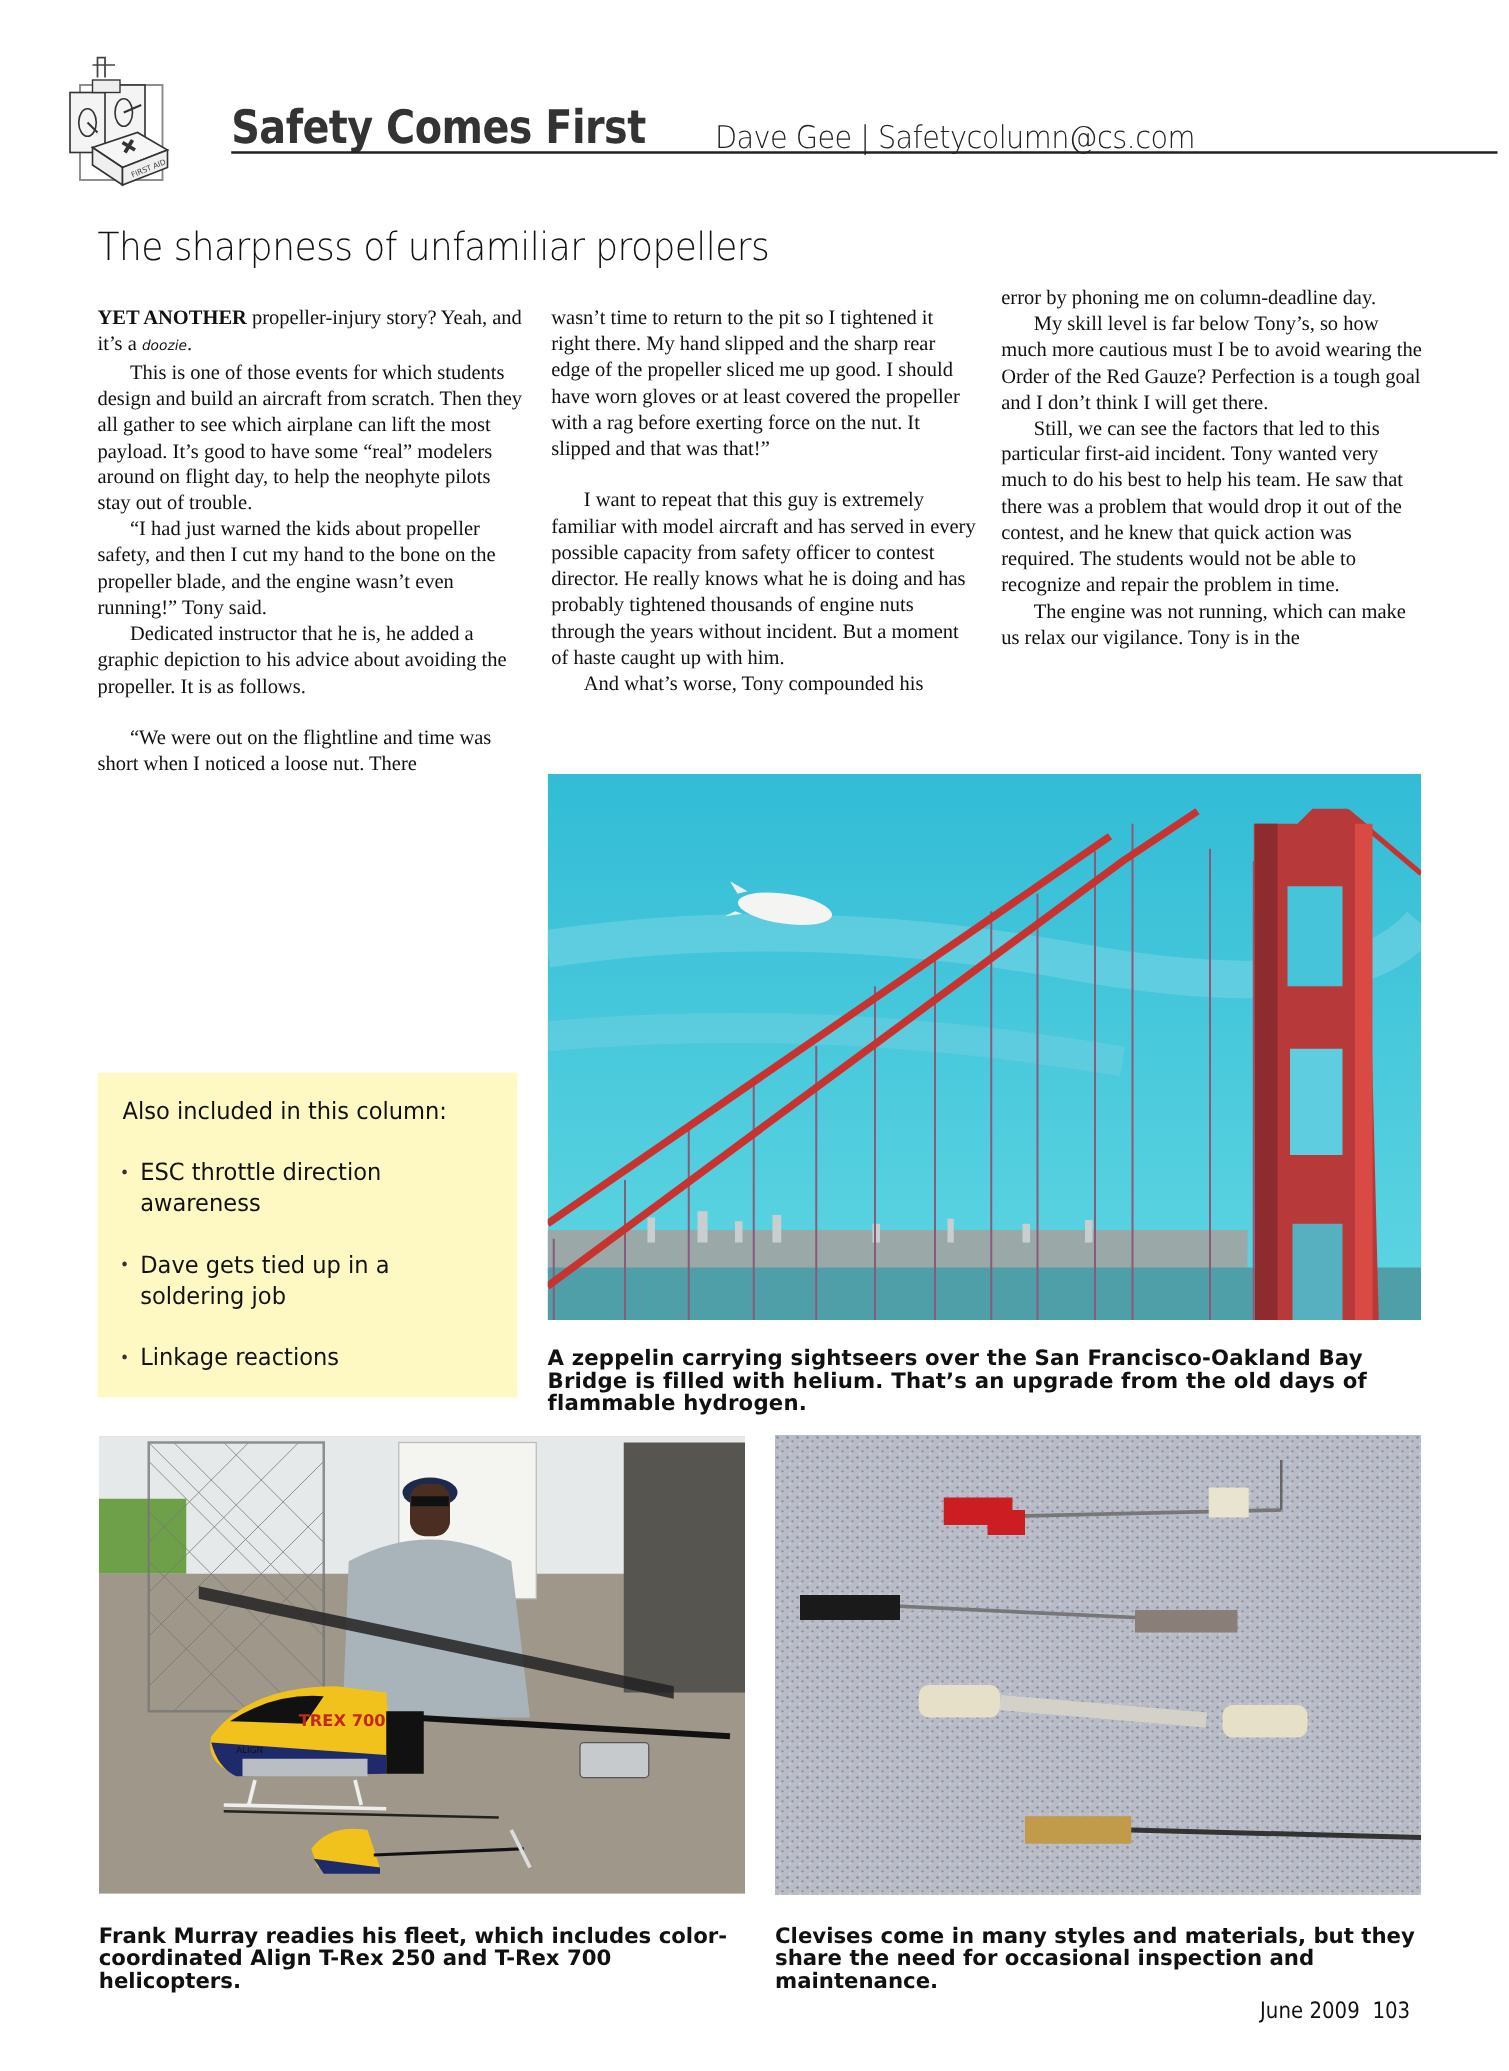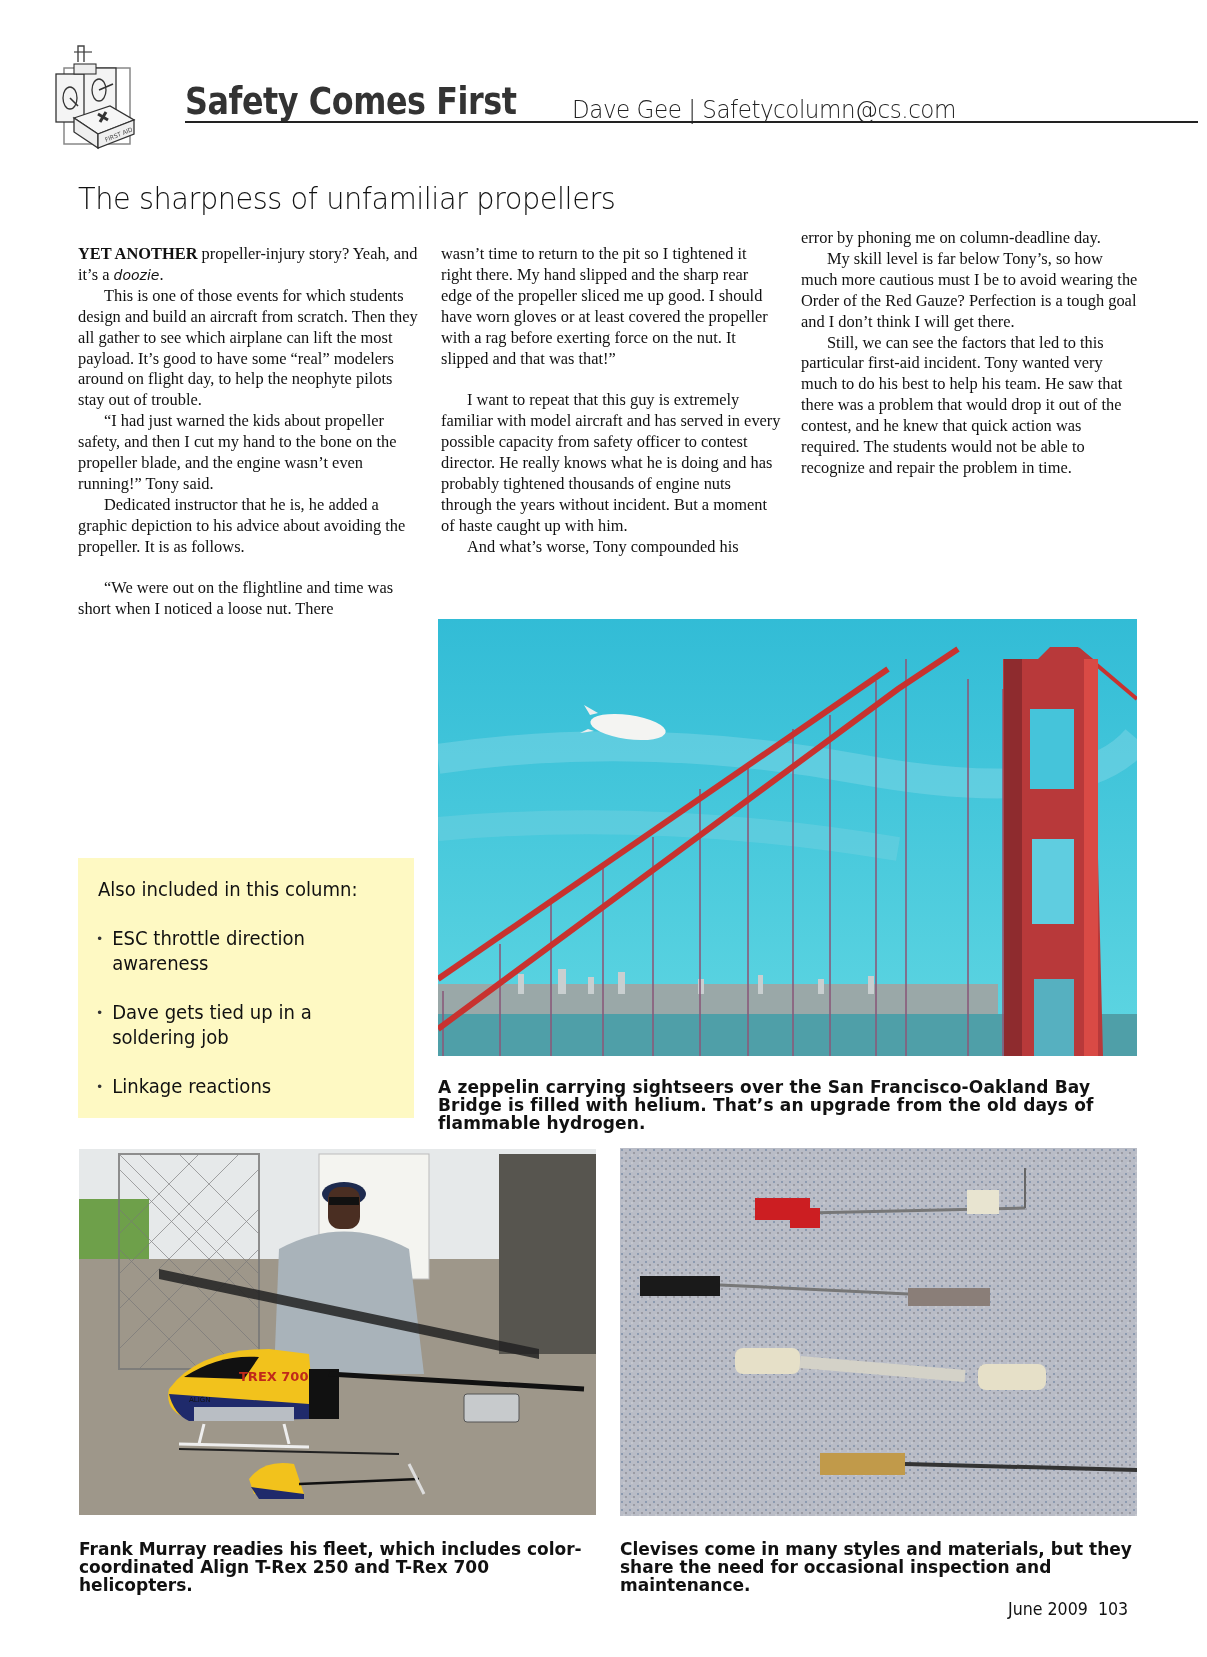--- a/index.html
+++ b/index.html
@@ -52,37 +52,38 @@
     <text x="58" y="102" font-size="6" fill="#444" transform="rotate(-22 58 102)" font-family="DejaVu Sans, sans-serif">FIRST AID</text>
   </svg>
 </div>
 <div id="header-title">Safety Comes First</div>
 <div id="header-byline">Dave Gee | Safetycolumn@cs.com</div>
 <div id="header-rule"></div>
 
 <div id="article-title">The sharpness of unfamiliar propellers</div>
 
 <div id="col1" class="col">
-  <p><b>YET ANOTHER</b><span> propeller-injury story? Yeah, and it’s a </span><i style="font-family:'DejaVu Sans',sans-serif;font-size:14px;">doozie</i><span>.</span></p>
+  <p><b>YET ANOTHER</b><span> propeller-injury story? Yeah, and it’s a </span><i style="font-family:'DejaVu Sans',sans-serif;font-size:11px;">doozie</i><span>.</span></p>
   <p class="ind">This is one of those events for which students design and build an aircraft from scratch. Then they all gather to see which airplane can lift the most payload. It’s good to have some “real” modelers around on flight day, to help the neophyte pilots stay out of trouble.</p>
   <p class="ind">“I had just warned the kids about propeller safety, and then I cut my hand to the bone on the propeller blade, and the engine wasn’t even running!” Tony said.</p>
   <p class="ind">Dedicated instructor that he is, he added a graphic depiction to his advice about avoiding the propeller. It is as follows.</p>
   <p class="ind gap">“We were out on the flightline and time was short when I noticed a loose nut. There</p>
 </div>
 
 <div id="col2" class="col">
   <p>wasn’t time to return to the pit so I tightened it right there. My hand slipped and the sharp rear edge of the propeller sliced me up good. I should have worn gloves or at least covered the propeller with a rag before exerting force on the nut. It slipped and that was that!”</p>
   <p class="ind gap">I want to repeat that this guy is extremely familiar with model aircraft and has served in every possible capacity from safety officer to contest director. He really knows what he is doing and has probably tightened thousands of engine nuts through the years without incident. But a moment of haste caught up with him.</p>
   <p class="ind">And what’s worse, Tony compounded his</p>
 </div>
 
 <div id="col3" class="col">
   <p>error by phoning me on column-deadline day.</p>
   <p class="ind">My skill level is far below Tony’s, so how much more cautious must I be to avoid wearing the Order of the Red Gauze? Perfection is a tough goal and I don’t think I will get there.</p>
   <p class="ind">Still, we can see the factors that led to this particular first-aid incident. Tony wanted very much to do his best to help his team. He saw that there was a problem that would drop it out of the contest, and he knew that quick action was required. The students would not be able to recognize and repair the problem in time.</p>
+  <p class="ind">The engine was not running, which can make us relax our vigilance. Tony is in the</p>
 </div>
 
 <div id="sidebox">
   <div class="hd">Also included in this column:</div>
   <ul>
     <li><span class="b">•</span><span>ESC throttle direction awareness</span></li>
     <li><span class="b">•</span><span>Dave gets tied up in a soldering job</span></li>
     <li><span class="b">•</span><span>Linkage reactions</span></li>
   </ul>
 </div>

